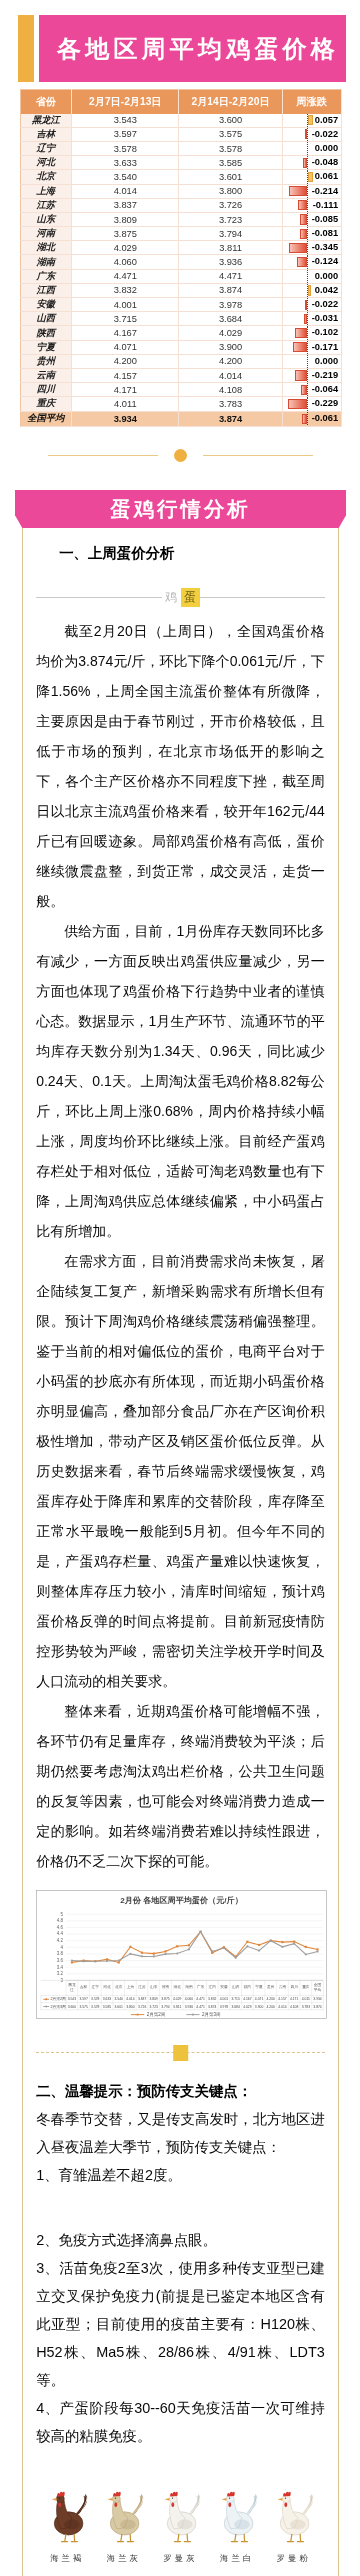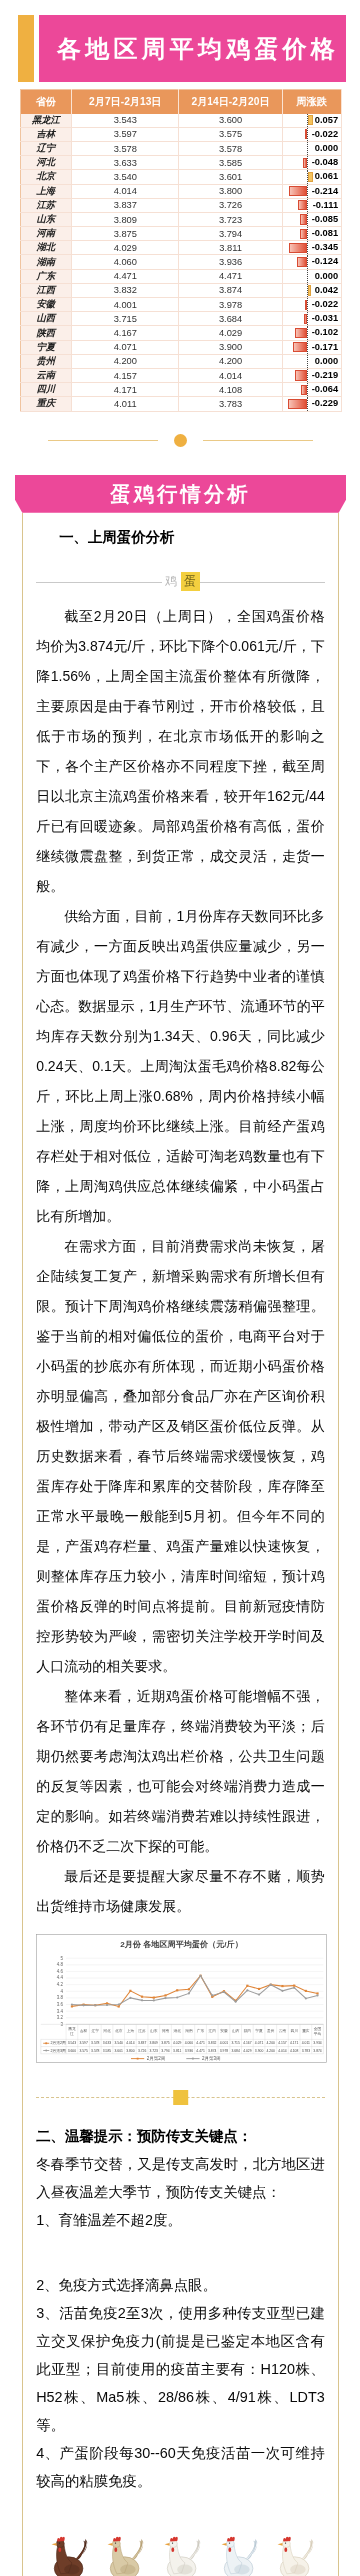--- a/index.html
+++ b/index.html
@@ -329,20 +329,32 @@
         <td>4.011</td>
         <td>3.783</td>
         <td>
           <div class="cw">
             <span class="axis"></span>
             <span class="bar neg" style="width:18.6px"></span>
             <span class="cv">-0.229</span>
           </div>
         </td>
       </tr>
+      <tr class="footer">
+        <td class="prov">全国平均</td>
+        <td>3.934</td>
+        <td>3.874</td>
+        <td>
+          <div class="cw">
+            <span class="axis"></span>
+            <span class="bar neg" style="width:4.8px"></span>
+            <span class="cv">-0.061</span>
+          </div>
+        </td>
+      </tr>
     </tbody>
 </table>
 
 <div class="divider-dot">
   <div class="ln"></div>
   <div class="dot"></div>
   <div class="ln"></div>
 </div>
 
 <div class="banner2">蛋鸡行情分析</div>
@@ -356,21 +368,20 @@
       <span class="t1">鸡</span>
       <span class="t2">蛋</span>
     </div>
   </div>
 
   <div class="paras">
       <p>截至2月20日（上周日），全国鸡蛋价格均价为3.874元/斤，环比下降个0.061元/斤，下降1.56%，上周全国主流蛋价整体有所微降，主要原因是由于春节刚过，开市价格较低，且低于市场的预判，在北京市场低开的影响之下，各个主产区价格亦不同程度下挫，截至周日以北京主流鸡蛋价格来看，较开年162元/44斤已有回暖迹象。局部鸡蛋价格有高低，蛋价继续微震盘整，到货正常，成交灵活，走货一般。</p>
       <p>供给方面，目前，1月份库存天数同环比多有减少，一方面反映出鸡蛋供应量减少，另一方面也体现了鸡蛋价格下行趋势中业者的谨慎心态。数据显示，1月生产环节、流通环节的平均库存天数分别为1.34天、0.96天，同比减少0.24天、0.1天。上周淘汰蛋毛鸡价格8.82每公斤，环比上周上涨0.68%，周内价格持续小幅上涨，周度均价环比继续上涨。目前经产蛋鸡存栏处于相对低位，适龄可淘老鸡数量也有下降，上周淘鸡供应总体继续偏紧，中小码蛋占比有所增加。</p>
       <p>在需求方面，目前消费需求尚未恢复，屠企陆续复工复产，新增采购需求有所增长但有限。预计下周淘鸡价格继续震荡稍偏强整理。鉴于当前的相对偏低位的蛋价，电商平台对于小码蛋的抄底亦有所体现，而近期小码蛋价格亦明显偏高，叠加部分食品厂亦在产区询价积极性增加，带动产区及销区蛋价低位反弹。从历史数据来看，春节后终端需求缓慢恢复，鸡蛋库存处于降库和累库的交替阶段，库存降至正常水平最晚一般能到5月初。但今年不同的是，产蛋鸡存栏量、鸡蛋产量难以快速恢复，则整体库存压力较小，清库时间缩短，预计鸡蛋价格反弹的时间点将提前。目前新冠疫情防控形势较为严峻，需密切关注学校开学时间及人口流动的相关要求。</p>
       <p>整体来看，近期鸡蛋价格可能增幅不强，各环节仍有足量库存，终端消费较为平淡；后期仍然要考虑淘汰鸡出栏价格，公共卫生问题的反复等因素，也可能会对终端消费力造成一定的影响。如若终端消费若难以持续性跟进，价格仍不乏二次下探的可能。</p>
-      <p>最后还是要提醒大家尽量不存不赌，顺势出货维持市场健康发展。</p>
     </div>
 
   <div class="chart-wrap">
     <svg xmlns="http://www.w3.org/2000/svg" viewBox="0 0 484 214" height="129">
         <rect x="0.5" y="0.5" width="483" height="213" fill="#ffffff" stroke="#9e9e9e"></rect>
         <text x="242" y="21" font-size="13.5" fill="#3f3f3f" text-anchor="middle" font-family="&quot;Liberation Sans&quot;,&quot;DejaVu Sans&quot;,sans-serif" font-weight="bold">2月份 各地区周平均蛋价（元/斤）</text>
         <line x1="50" y1="150" x2="478" y2="150" stroke="#aaaaaa" stroke-width="0.7"></line>
         <text x="45" y="152.4" font-size="7.5" fill="#666" text-anchor="end" font-family="&quot;Liberation Sans&quot;,&quot;DejaVu Sans&quot;,sans-serif">3</text>
         <line x1="50" y1="139" x2="478" y2="139" stroke="#e8e8e8" stroke-width="0.7"></line>
         <text x="45" y="141.4" font-size="7.5" fill="#666" text-anchor="end" font-family="&quot;Liberation Sans&quot;,&quot;DejaVu Sans&quot;,sans-serif">3.2</text>

